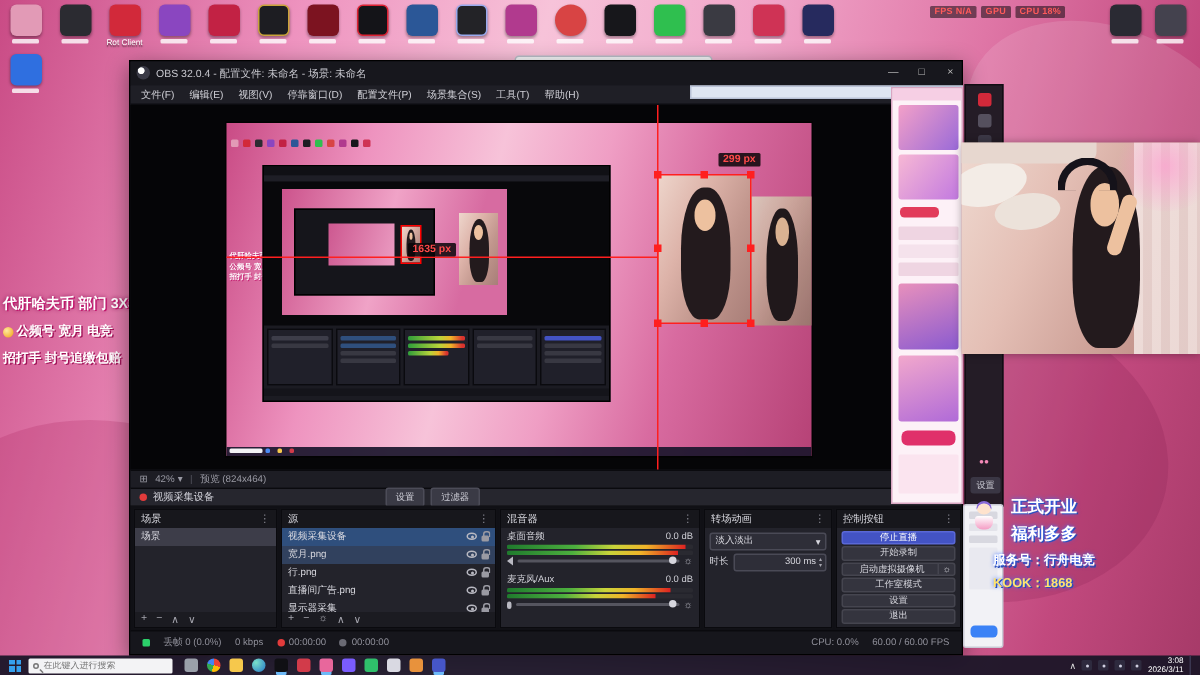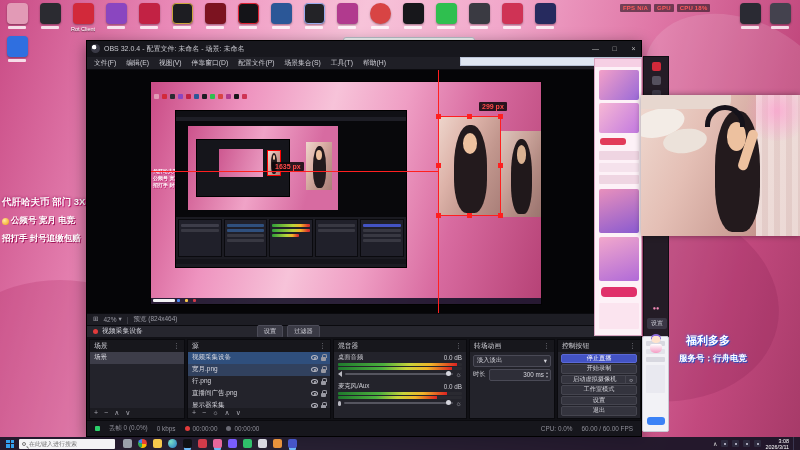--- a/index.html
+++ b/index.html
@@ -596,22 +596,24 @@
     <div class="girl" style="left:52px;top:4px;width:86px;height:137px;background:transparent"></div>
     <div class="armskin"></div>
     <div class="headphone"></div>
   </div>
 
   <div class="ol-right">
     <div class="chibi">
         <div class="head"></div>
         <div class="body"></div>
       </div>
-    <div style="margin-left:38px;font-size:11px;margin-top:3px">福利多多</div>
-    <div style="margin-left:31px;font-size:8.5px;margin-top:5px">服务号：行舟电竞</div>
+    <div style="margin-left:26px;font-size:11px">正式开业</div>
+    <div style="margin-left:26px;font-size:11px;margin-top:3px">福利多多</div>
+    <div style="margin-left:14px;font-size:8.5px;margin-top:5px">服务号：行舟电竞</div>
+    <div style="margin-left:14px;font-size:8.5px;margin-top:3px;color:#ffe36e">KOOK：1868</div>
   </div>
 
   <div class="taskbar">
     <div class="winlogo">
         <span></span>
         <span></span>
         <span></span>
         <span></span>
       </div>
     <div class="searchbox">

